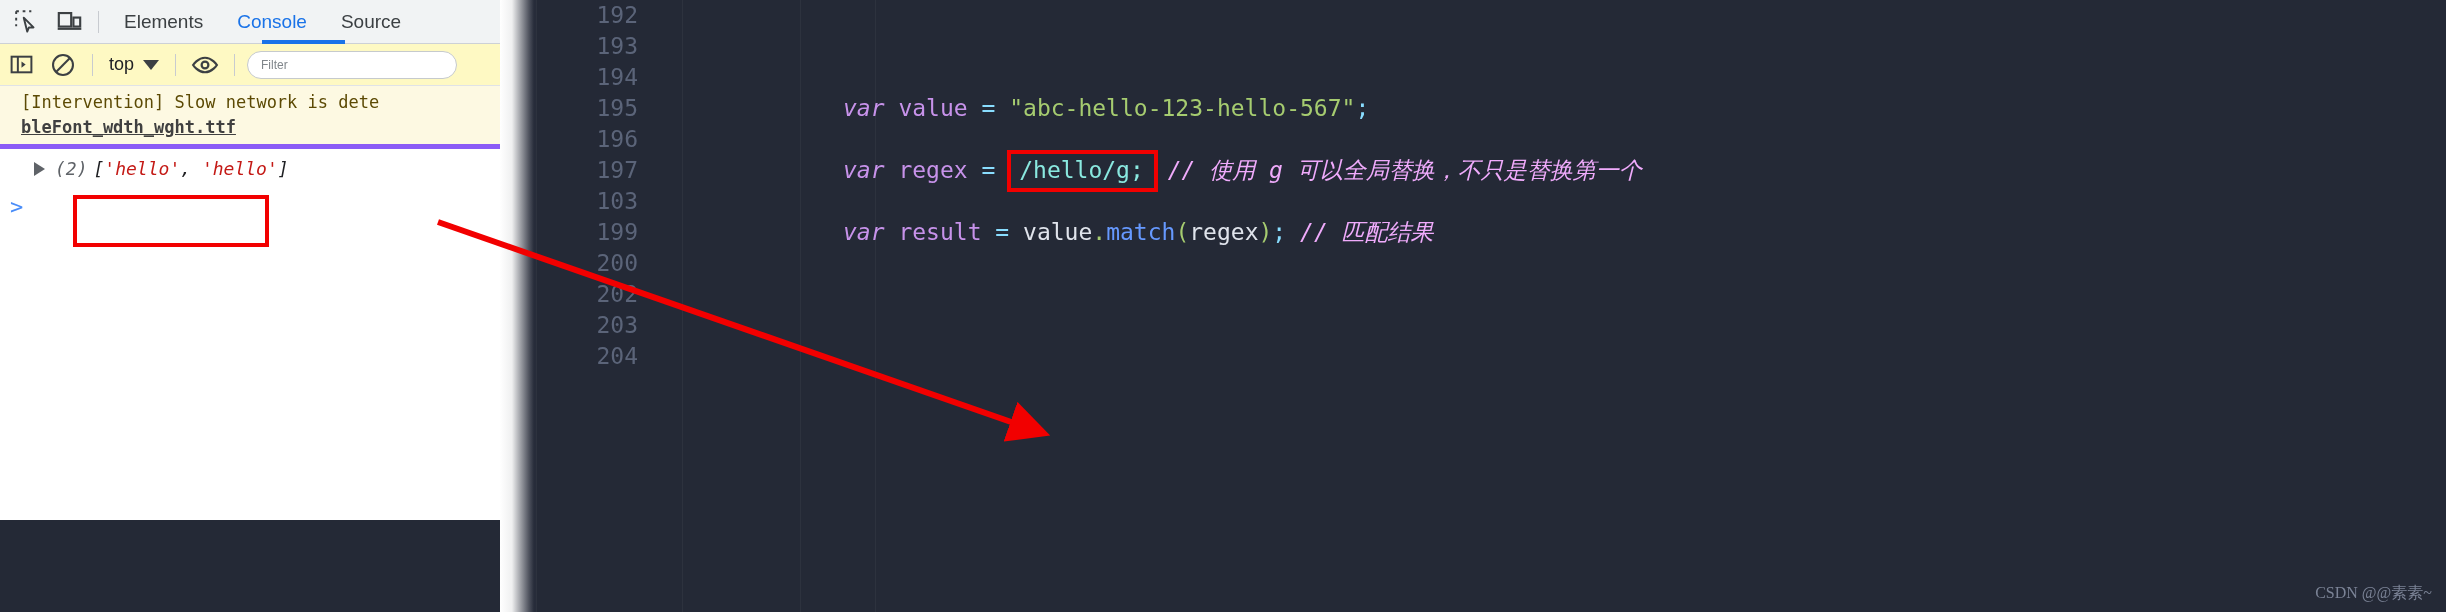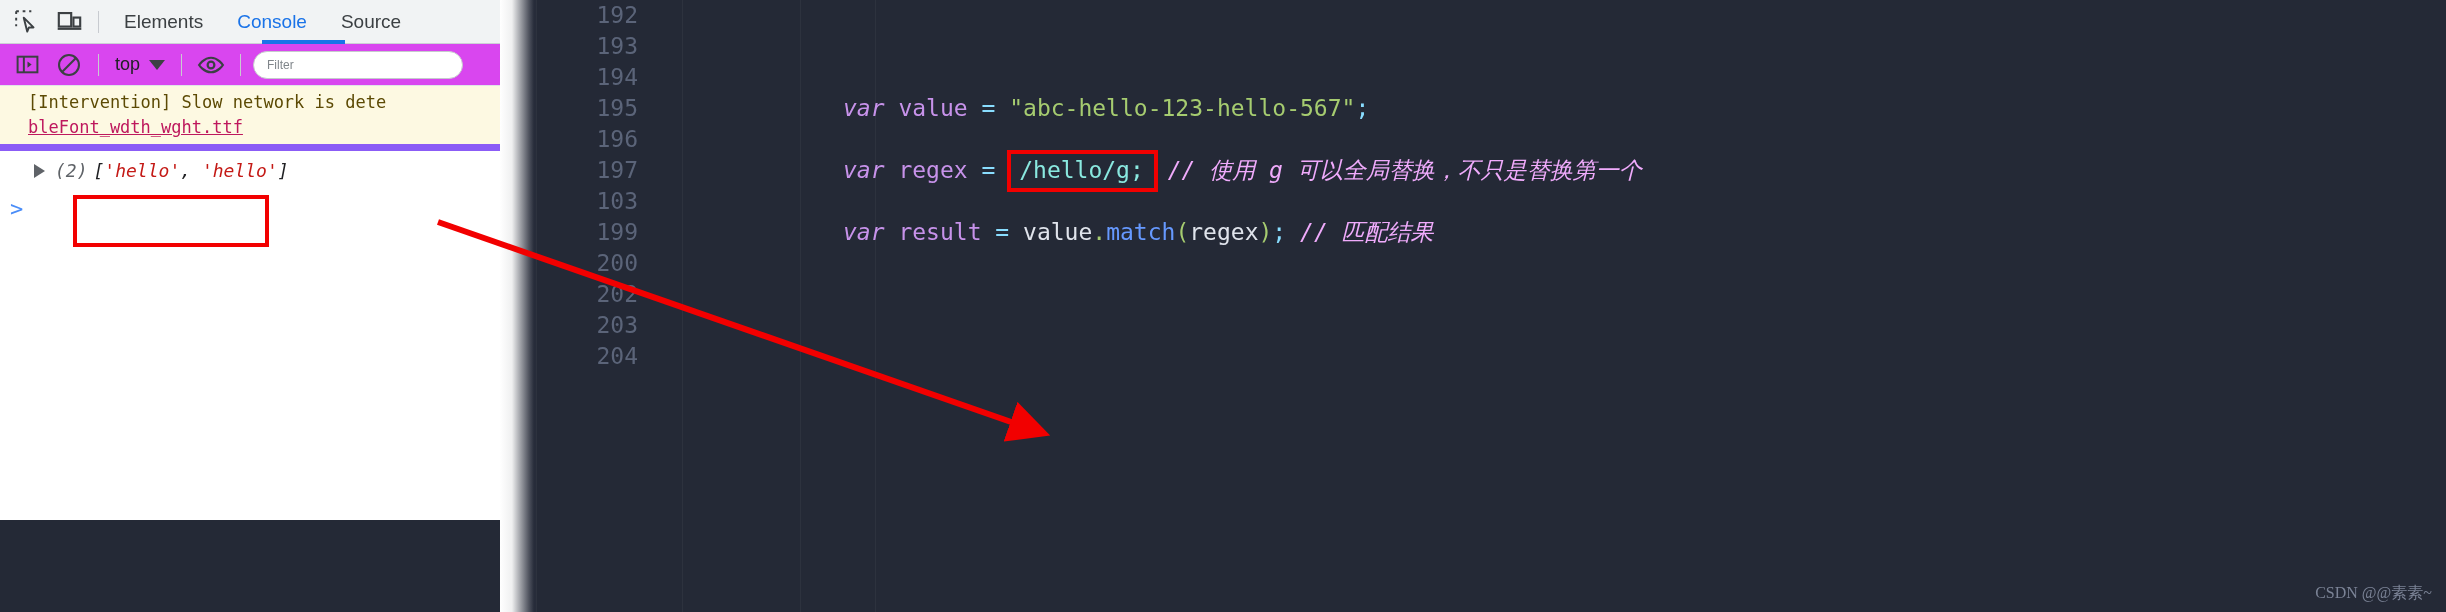--- a/index.html
+++ b/index.html
@@ -60,25 +60,24 @@
   .dt-tab-underline {
     position: absolute;
     left: 262px; top: 40px;
     width: 83px; height: 4px;
     background: #1a73e8;
   }
 
   
   .dt-toolbar {
     height: 42px;
-    background: #d946ef;
+    background: #fef9c3;
     border-bottom: 1px solid #e0e3e7;
     display: flex;
     align-items: center;
-    padding-left: 6px;
   }
   .dt-ctxsel {
     display: flex; align-items: center; gap: 9px;
     font-size: 18px; color: #202124;
     padding: 0 8px;
   }
   .caret-down {
     width: 0; height: 0;
     border-left: 8px solid transparent;
     border-right: 8px solid transparent;
@@ -100,31 +99,32 @@
 
   
   .dt-console {
     position: relative;
     height: 526px;
     background: #ffffff;
     font-family: "DejaVu Sans Mono", monospace;
   }
   .msg-warning {
     background: #fdf9e2;
-    border-bottom: 7px solid #8b5cf6;
-    padding: 4px 0 4px 28px;
+    border-bottom: 5px solid #8b5cf6;
+    padding: 4px 0 4px 21px;
     font-size: 17px;
     line-height: 25px;
     color: #5c4a04;
     white-space: nowrap;
     overflow: hidden;
   }
   .msg-warning a {
-    color: #be185d;
+    color: #404040;
     text-decoration: underline;
+    font-weight: bold;
   }
   .msg-result {
     display: flex;
     align-items: center;
     gap: 6px;
     padding: 7px 0 7px 34px;
     font-size: 18px;
     line-height: 26px;
     color: #202124;
     white-space: nowrap;

